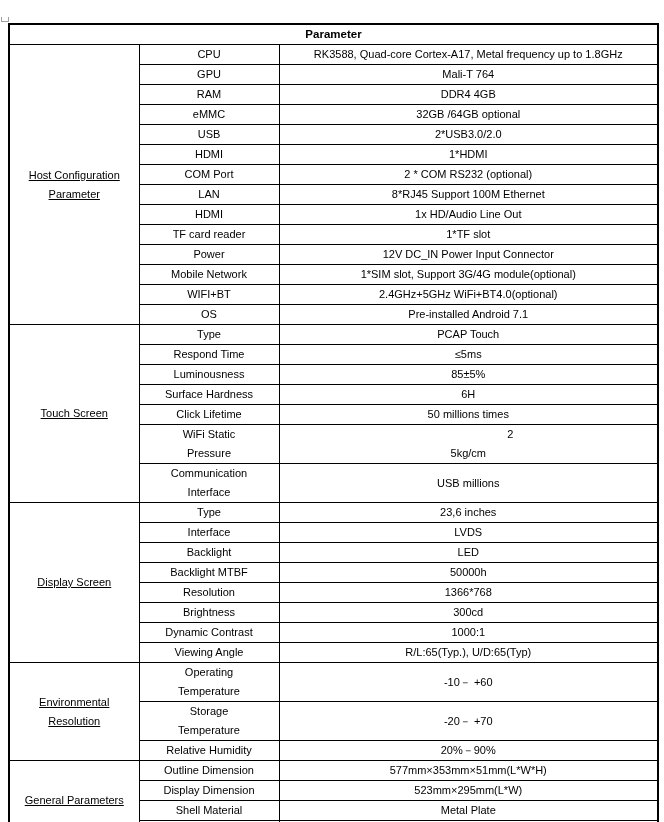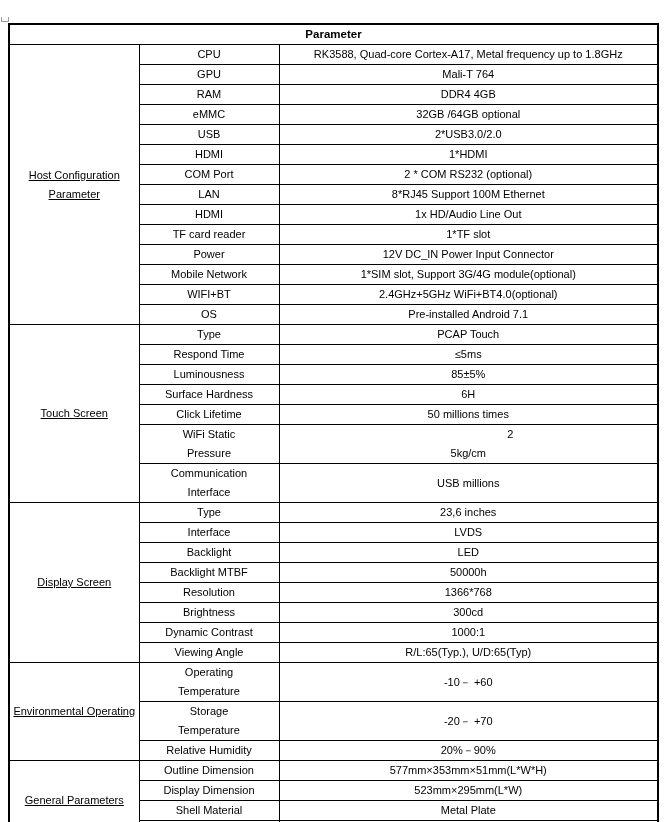--- a/index.html
+++ b/index.html
@@ -193,21 +193,21 @@
         </tr>
         <tr class="regular">
           <td>Dynamic Contrast</td>
           <td>1000:1</td>
         </tr>
         <tr class="regular">
           <td>Viewing Angle</td>
           <td>R/L:65(Typ.), U/D:65(Typ)</td>
         </tr>
         <tr class="tall">
-          <td rowspan="3" class="category">Environmental Operating</td>
+          <td rowspan="3" class="category">Environmental Resolution</td>
           <td>Operating
 Temperature</td>
           <td>-10－ +60</td>
         </tr>
         <tr class="tall">
           <td>Storage
 Temperature</td>
           <td>-20－ +70</td>
         </tr>
         <tr class="regular">

